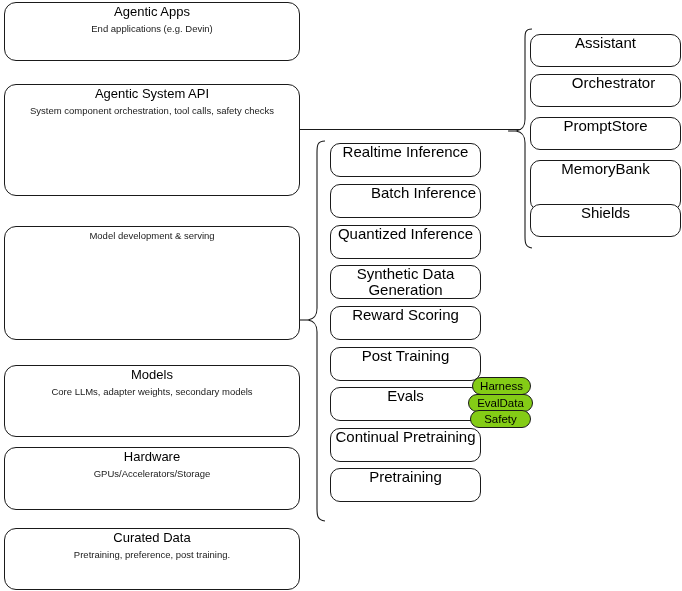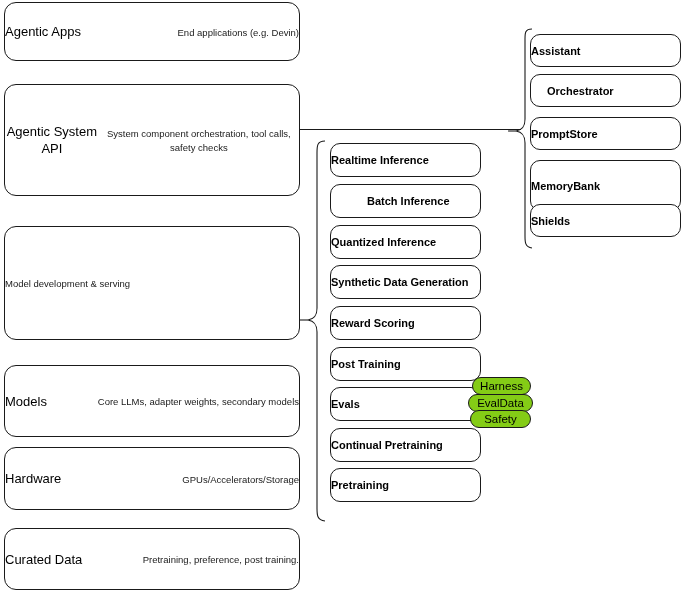--- a/index.html
+++ b/index.html
@@ -16,44 +16,43 @@
     color: #000000;
     overflow: hidden;
   }
   .box {
     position: absolute;
     box-sizing: border-box;
     border: 1px solid #1a1a1a;
     border-radius: 12px;
     background: #ffffff;
     display: flex;
-    flex-direction: row;
+    flex-direction: column;
     align-items: center;
-    justify-content: space-between;
+    justify-content: flex-start;
     text-align: center;
     z-index: 3;
   }
   .box .title {
     font-size: 13px;
     line-height: 17px;
     color: #000000;
   }
   .box .sub {
     font-size: 9.5px;
     line-height: 14px;
     color: #1a1a1a;
     margin-top: 2px;
   }
   .mid-box, .right-box {
     border-radius: 10px;
   }
   .mid-box .title, .right-box .title {
-    font-size: 11px;
+    font-size: 15px;
     line-height: 16px;
-    font-weight: bold;
   }
   .pill {
     position: absolute;
     box-sizing: border-box;
     border: 1px solid #1a1a1a;
     border-radius: 999px;
     background: #84cc16;
     display: flex;
     align-items: center;
     justify-content: center;

